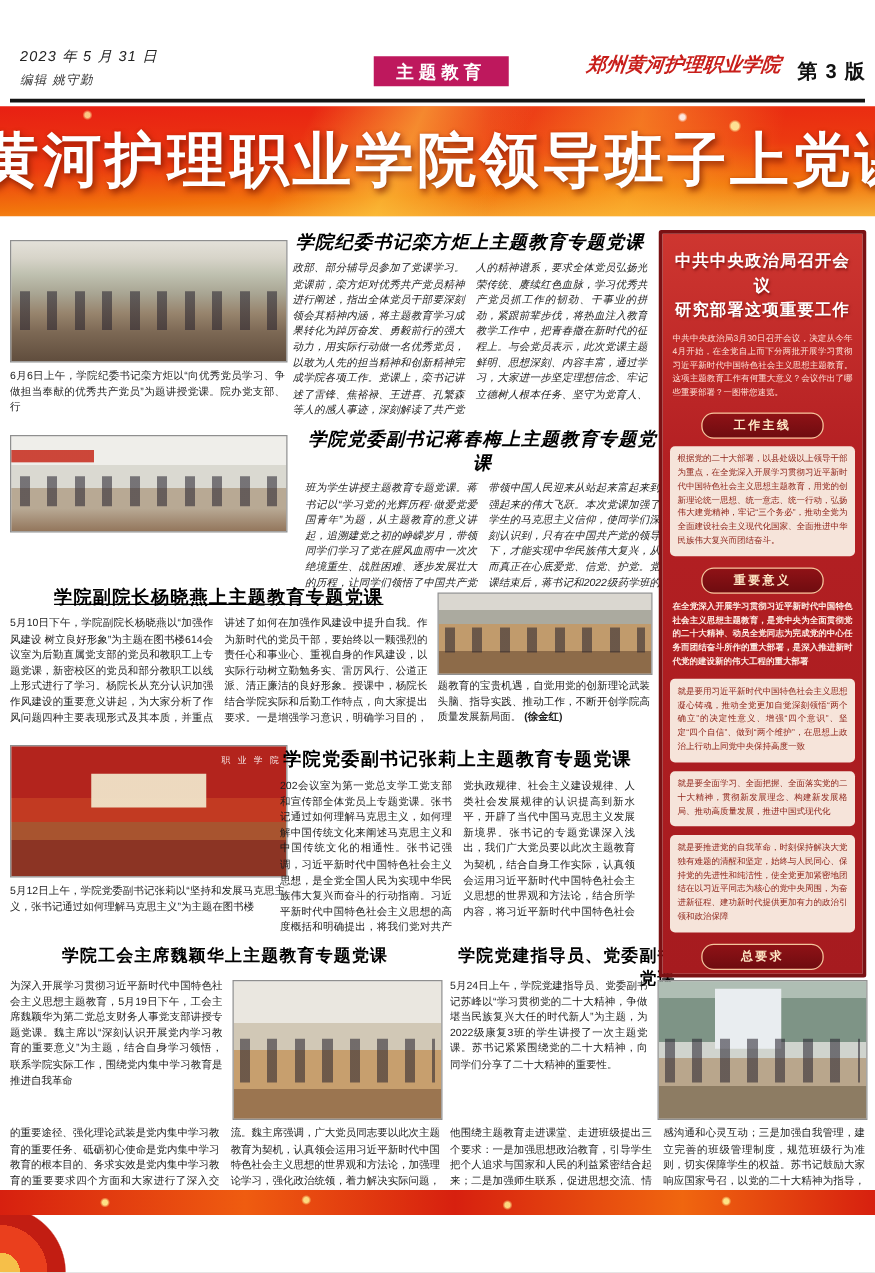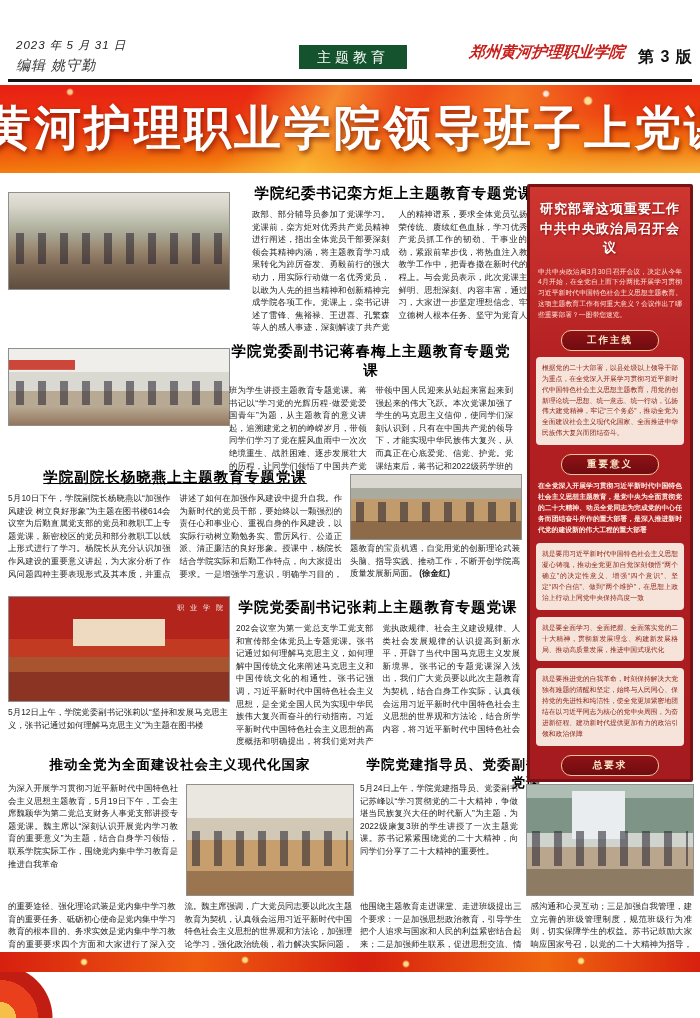--- a/index.html
+++ b/index.html
@@ -1,23 +1,23 @@
 <!DOCTYPE html>
 <html><head>
 <meta charset="utf-8">
 <style>
   html,body{margin:0;padding:0;background:#e8e8e8;}
   #page{position:relative;width:700px;height:1018px;background:#ffffff;margin:0 auto;
         font-family:"Liberation Sans", sans-serif;overflow:hidden;box-shadow:0 0 4px rgba(0,0,0,.25);}
   
   .hdr-left{position:absolute;left:16px;top:38px;color:#222;font-style:italic;}
   .hdr-date{font-size:11.5px;letter-spacing:1px;}
-  .hdr-editor{font-size:14px;margin-top:4px;letter-spacing:1px;color:#333;}
-  .hdr-badge{position:absolute;left:299px;top:45px;width:108px;height:24px;background:#14532d;
-             color:#fff;font-size:14px;font-weight:normal;text-align:center;line-height:24px;letter-spacing:4px;}
+  .hdr-editor{font-size:10px;margin-top:4px;letter-spacing:1px;color:#333;}
+  .hdr-badge{position:absolute;left:299px;top:45px;width:108px;height:24px;background:#be185d;
+             color:#fff;font-size:14px;font-weight:bold;text-align:center;line-height:24px;letter-spacing:4px;}
   .hdr-masthead{position:absolute;left:462px;top:42px;width:170px;text-align:center;color:#c81e1a;
                 font-family:"Liberation Serif", serif;font-style:italic;font-weight:bold;font-size:15.5px;
                 transform:skewX(-6deg);letter-spacing:0px;white-space:nowrap;}
   .hdr-edition{position:absolute;left:638px;top:47px;font-size:16px;font-weight:bold;color:#111;letter-spacing:1px;}
   .hdr-rule{position:absolute;left:8px;top:79px;width:684px;height:3px;background:#141414;}
   
   .banner{position:absolute;left:0;top:85px;width:700px;height:88px;overflow:hidden;
     background:
       radial-gradient(circle at 78% 10%, rgba(255,255,255,.85) 0 2px, rgba(255,255,255,0) 4px),
       radial-gradient(circle at 84% 18%, rgba(255,240,160,.9) 0 3px, rgba(255,255,255,0) 5px),
@@ -92,32 +92,33 @@
   <div class="hdr-masthead">郑州黄河护理职业学院</div>
   <div class="hdr-edition">第 3 版</div>
   <div class="hdr-rule"></div>
 
   <div class="banner">
     <div class="banner-title">黄河护理职业学院领导班子上党课</div>
   </div>
 
   <div class="art" style="left:8px;top:184px;width:512px;height:158px;">
     <div class="photo p-class1 heads" style="left:0;top:8px;width:220px;height:96px;"></div>
-    <div style="position:absolute;left:244px;top:0;width:284px;">
+    <div class="caption" style="position:absolute;left:0;top:110px;width:220px;height:46px;">6月6日上午，学院纪委书记栾方炬以“向优秀党员学习、争做担当奉献的优秀共产党员”为题讲授党课。院办党支部、行</div>
+    <div style="position:absolute;left:226px;top:0;width:284px;font-style:italic;">
       <div class="headline h-big">学院纪委书记栾方炬上主题教育专题党课</div>
       <div class="bodytxt cols2" style="height:130px;margin-top:5px;">
         <span>政部、部分辅导员参加了党课学习。党课前，栾方炬对优秀共产党员精神进行阐述，指出全体党员干部要深刻领会其精神内涵，将主题教育学习成果转化为踔厉奋发、勇毅前行的强大动力，用实际行动做一名优秀党员，以敢为人先的担当精神和创新精神完成学院各项工作。党课上，栾书记讲述了雷锋、焦裕禄、王进喜、孔繁森等人的感人事迹，深刻解读了共产党人的精神谱系，要求全体党员弘扬光荣传统、赓续红色血脉，学习优秀共产党员抓工作的韧劲、干事业的拼劲，紧跟前辈步伐，将热血注入教育教学工作中，把青春撒在新时代的征程上。与会党员表示，此次党课主题鲜明、思想深刻、内容丰富，通过学习，大家进一步坚定理想信念、牢记立德树人根本任务、坚守为党育人、为国育才初心使命，努力为学院高质量发展做出更大贡献。</span>
         
       </div>
     </div>
   </div>
 
   <div class="art" style="left:8px;top:342px;width:512px;height:120px;">
     <div class="photo p-class2 heads" style="left:0;top:6px;width:220px;height:76px;"></div>
-    <div style="position:absolute;left:221px;top:0;width:284px;">
+    <div style="position:absolute;left:236px;top:0;width:284px;font-style:italic;">
       <div class="headline h-big">学院党委副书记蒋春梅上主题教育专题党课</div>
       <div class="bodytxt cols2" style="height:96px;margin-top:4px;">
         <span>班为学生讲授主题教育专题党课。蒋书记以“学习党的光辉历程·做爱党爱国青年”为题，从主题教育的意义讲起，追溯建党之初的峥嵘岁月，带领同学们学习了党在腥风血雨中一次次绝境重生、战胜困难、逐步发展壮大的历程，让同学们领悟了中国共产党带领中国人民迎来从站起来富起来到强起来的伟大飞跃。本次党课加强了学生的马克思主义信仰，使同学们深刻认识到，只有在中国共产党的领导下，才能实现中华民族伟大复兴，从而真正在心底爱党、信党、护党。党课结束后，蒋书记和2022级药学班的学生代表进行了座谈调研。同学们畅所欲言，反映生活、学习中遇到的困难问题。蒋书记悉心听取大家的发言，现场解答和解决了部分问题，对于一时不能解决的，反馈到相关部门进行解决。</span>
         
       </div>
     </div>
   </div>
 
   <div class="art" style="left:8px;top:462px;width:512px;height:132px;">
     <div style="position:absolute;left:0;top:0;width:334px;">
@@ -131,53 +132,53 @@
       <span>题教育的宝贵机遇，自觉用党的创新理论武装头脑、指导实践、推动工作，不断开创学院高质量发展新局面。</span>
       <span class="byline">(徐金红)</span>
     </div>
   </div>
 
   <div class="art" style="left:8px;top:594px;width:512px;height:164px;">
     <div class="photo p-red" style="left:0;top:2px;width:220px;height:104px;">
       <div class="photo-overlay-text">职 业 学 院</div>
     </div>
     <div class="caption" style="position:absolute;left:0;top:112px;width:220px;height:48px;">5月12日上午，学院党委副书记张莉以“坚持和发展马克思主义，张书记通过如何理解马克思主义”为主题在图书楼</div>
-    <div style="position:absolute;left:228px;top:0;width:284px;">
+    <div style="position:absolute;left:216px;top:0;width:284px;">
       <div class="headline h-big" style="margin-top:4px;">学院党委副书记张莉上主题教育专题党课</div>
       <div class="bodytxt cols2" style="height:136px;margin-top:5px;">
         <span>202会议室为第一党总支学工党支部和宣传部全体党员上专题党课。张书记通过如何理解马克思主义，如何理解中国传统文化来阐述马克思主义和中国传统文化的相通性。张书记强调，习近平新时代中国特色社会主义思想，是全党全国人民为实现中华民族伟大复兴而奋斗的行动指南。习近平新时代中国特色社会主义思想的高度概括和明确提出，将我们党对共产党执政规律、社会主义建设规律、人类社会发展规律的认识提高到新水平，开辟了当代中国马克思主义发展新境界。张书记的专题党课深入浅出，我们广大党员要以此次主题教育为契机，结合自身工作实际，认真领会运用习近平新时代中国特色社会主义思想的世界观和方法论，结合所学内容，将习近平新时代中国特色社会主义思想转化为工作的动力，为学院的高质量发展贡献力量！</span>
         
       </div>
     </div>
   </div>
 
   <div class="art" style="left:8px;top:756px;width:344px;height:198px;">
-    <div class="headline h-mid">推动全党为全面建设社会主义现代化国家</div>
+    <div class="headline h-mid">学院工会主席魏颖华上主题教育专题党课</div>
     <div class="bodytxt" style="position:absolute;left:0;top:26px;width:170px;height:114px;">为深入开展学习贯彻习近平新时代中国特色社会主义思想主题教育，5月19日下午，工会主席魏颖华为第二党总支财务人事党支部讲授专题党课。魏主席以“深刻认识开展党内学习教育的重要意义”为主题，结合自身学习领悟，联系学院实际工作，围绕党内集中学习教育是推进自我革命</div>
     <div class="photo p-office heads" style="left:178px;top:28px;width:166px;height:110px;"></div>
     <div class="bodytxt cols2" style="position:absolute;left:0;top:144px;width:344px;height:52px;">
       <span>的重要途径、强化理论武装是党内集中学习教育的重要任务、砥砺初心使命是党内集中学习教育的根本目的、务求实效是党内集中学习教育的重要要求四个方面和大家进行了深入交流。魏主席强调，广大党员同志要以此次主题教育为契机，认真领会运用习近平新时代中国特色社会主义思想的世界观和方法论，加强理论学习，强化政治统领，着力解决实际问题，结合自身工作实际，推动学院进一步高质量发展。大家围绕学深悟透习近平新时代中国特色社会主义思想，联系工作实际畅谈体会，纷纷表示在今后工作中要把学习成效转化为做好本职工作、推动学院各项事业发展的强大动力。</span>
       
     </div>
   </div>
 
   <div class="art" style="left:360px;top:756px;width:332px;height:198px;">
     <div class="headline h-mid">学院党建指导员、党委副书记苏峰上主题教育专题党课</div>
     <div class="bodytxt" style="position:absolute;left:0;top:26px;width:158px;height:114px;">5月24日上午，学院党建指导员、党委副书记苏峰以“学习贯彻党的二十大精神，争做堪当民族复兴大任的时代新人”为主题，为2022级康复3班的学生讲授了一次主题党课。苏书记紧紧围绕党的二十大精神，向同学们分享了二十大精神的重要性。</div>
     <div class="photo p-class3 heads" style="left:166px;top:28px;width:166px;height:110px;"></div>
     <div class="bodytxt cols2" style="position:absolute;left:0;top:144px;width:332px;height:52px;">
       <span>他围绕主题教育走进课堂、走进班级提出三个要求：一是加强思想政治教育，引导学生把个人追求与国家和人民的利益紧密结合起来；二是加强师生联系，促进思想交流、情感沟通和心灵互动；三是加强自我管理，建立完善的班级管理制度，规范班级行为准则，切实保障学生的权益。苏书记鼓励大家响应国家号召，以党的二十大精神为指导，深化主题教育，提高道德素质和综合素养，为学校、为社会、为国家作出自己应有贡献。最后，同学们纷纷表示，此次党课内容丰富、事例翔实、讲解生动，具有很强的政治性、思想性和指导性。作为青年大学生将在党的指引下、做有理想、敢担当、能吃苦、肯奋斗的新时代好青年。</span>
       
     </div>
   </div>
 
   <div class="sidebar">
     <div class="sb-title">
+      <div>中共中央政治局召开会议</div>
       <div>研究部署这项重要工作</div>
-      <div>中共中央政治局召开会议</div>
     </div>
     <div class="sb-intro">中共中央政治局3月30日召开会议，决定从今年4月开始，在全党自上而下分两批开展学习贯彻习近平新时代中国特色社会主义思想主题教育。这项主题教育工作有何重大意义？会议作出了哪些重要部署？一图带您速览。</div>
     <div class="sb-ribbon">工作主线</div>
     <div class="sb-card">根据党的二十大部署，以县处级以上领导干部为重点，在全党深入开展学习贯彻习近平新时代中国特色社会主义思想主题教育，用党的创新理论统一思想、统一意志、统一行动，弘扬伟大建党精神，牢记“三个务必”，推动全党为全面建设社会主义现代化国家、全面推进中华民族伟大复兴而团结奋斗。</div>
     <div class="sb-ribbon">重要意义</div>
     <div class="sb-sec2intro">在全党深入开展学习贯彻习近平新时代中国特色社会主义思想主题教育，是党中央为全面贯彻党的二十大精神、动员全党同志为完成党的中心任务而团结奋斗所作的重大部署，是深入推进新时代党的建设新的伟大工程的重大部署</div>
     <div class="sb-card">就是要用习近平新时代中国特色社会主义思想凝心铸魂，推动全党更加自觉深刻领悟“两个确立”的决定性意义、增强“四个意识”、坚定“四个自信”、做到“两个维护”，在思想上政治上行动上同党中央保持高度一致</div>
     <div class="sb-card">就是要全面学习、全面把握、全面落实党的二十大精神，贯彻新发展理念、构建新发展格局、推动高质量发展，推进中国式现代化</div>
     <div class="sb-card">就是要推进党的自我革命，时刻保持解决大党独有难题的清醒和坚定，始终与人民同心、保持党的先进性和纯洁性，使全党更加紧密地团结在以习近平同志为核心的党中央周围，为奋进新征程、建功新时代提供更加有力的政治引领和政治保障</div>
     <div class="sb-ribbon">总要求</div>

